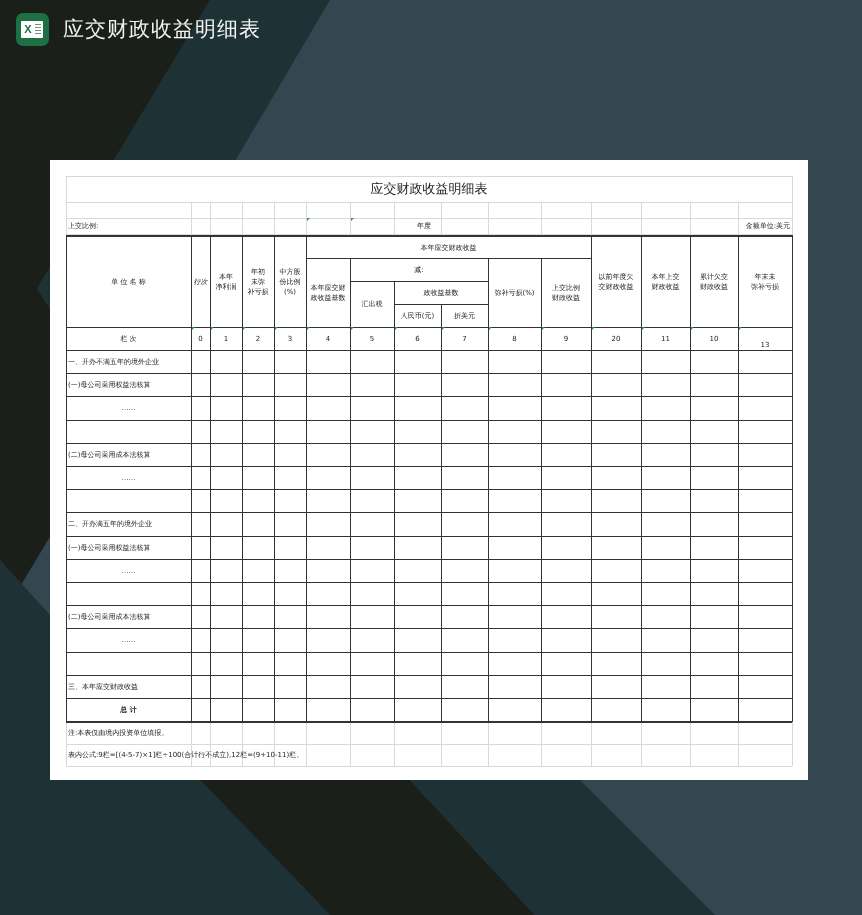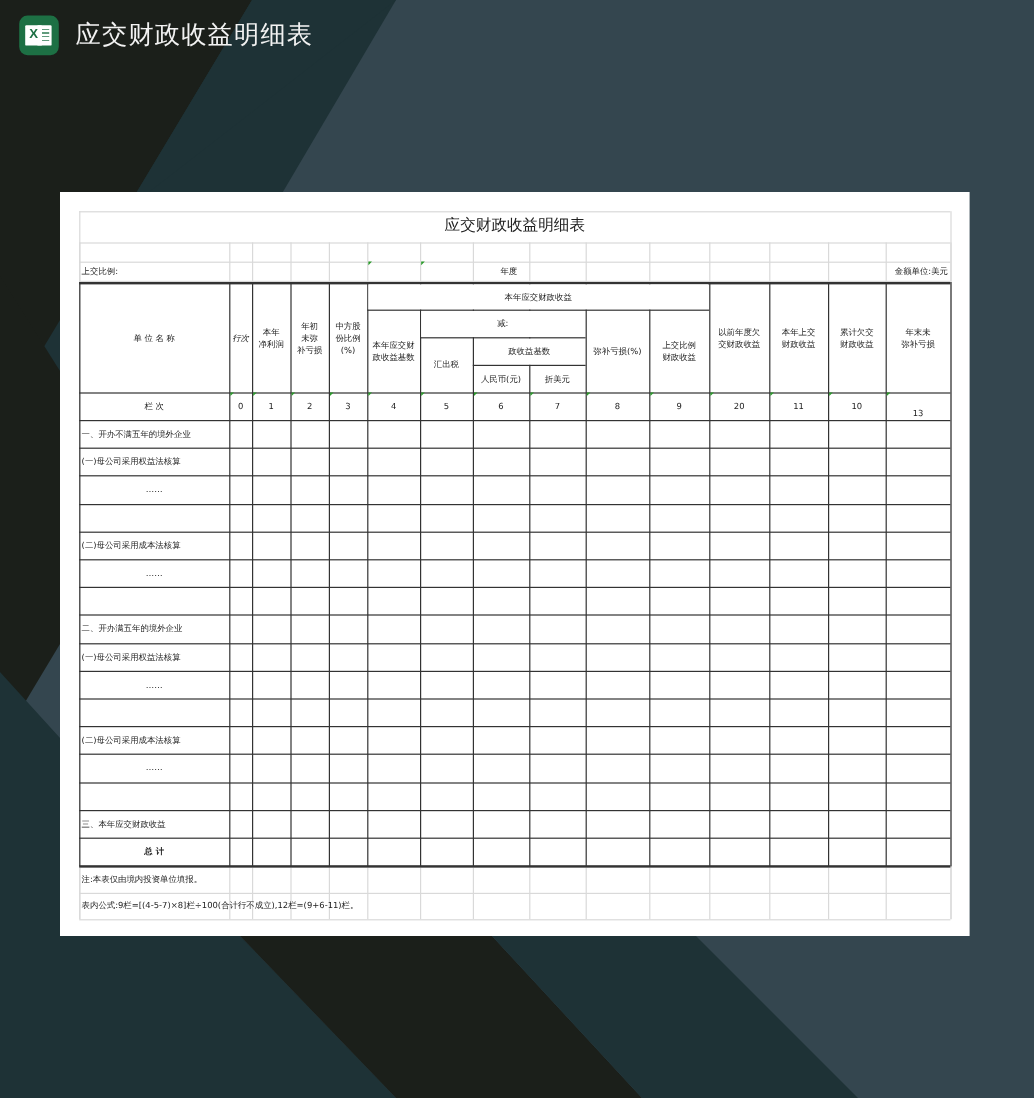--- a/index.html
+++ b/index.html
@@ -471,15 +471,15 @@
       <div class="" style="left: 328px; top: 522px; width: 47px; height: 23px; position: absolute;"></div>
       <div class="" style="left: 375px; top: 522px; width: 47px; height: 23px; position: absolute;"></div>
       <div class="" style="left: 422px; top: 522px; width: 53px; height: 23px; position: absolute;"></div>
       <div class="" style="left: 475px; top: 522px; width: 50px; height: 23px; position: absolute;"></div>
       <div class="" style="left: 525px; top: 522px; width: 50px; height: 23px; position: absolute;"></div>
       <div class="" style="left: 575px; top: 522px; width: 49px; height: 23px; position: absolute;"></div>
       <div class="" style="left: 624px; top: 522px; width: 48px; height: 23px; position: absolute;"></div>
       <div class="" style="left: 672px; top: 522px; width: 54px; height: 23px; position: absolute;"></div>
       <div class="bline" style="left: 0px; top: 545px; width: 726px; height: 2px;"></div>
       <div class="cell-text left" style="left: 0px; top: 546px; width: 500px; height: 22px; white-space: pre-line;">注:本表仅由境内投资单位填报。</div>
-      <div class="cell-text left" style="left: 0px; top: 568px; width: 500px; height: 22px; white-space: pre-line;">表内公式:9栏=[(4-5-7)×8]栏÷100(合计行不成立),12栏=(9+6-11)栏。</div>
+      <div class="cell-text left" style="left: 0px; top: 568px; width: 500px; height: 22px; white-space: pre-line;">表内公式:9栏=[(4-5-7)×1]栏÷100(合计行不成立),12栏=(9+10-11)栏。</div>
     </div>
 </div>
 
 </body></html>

